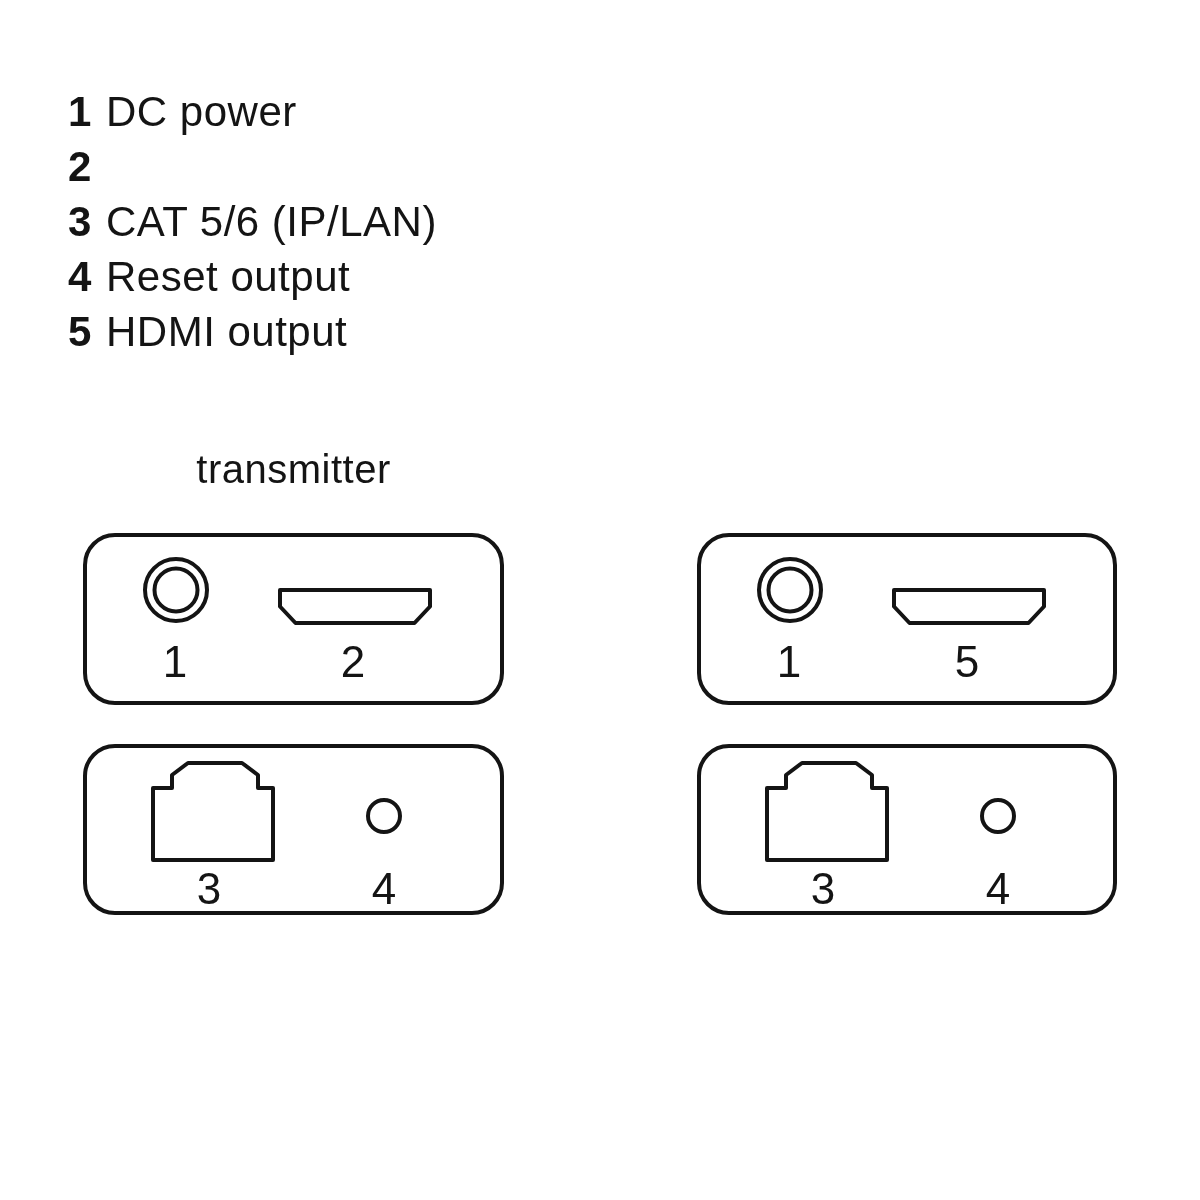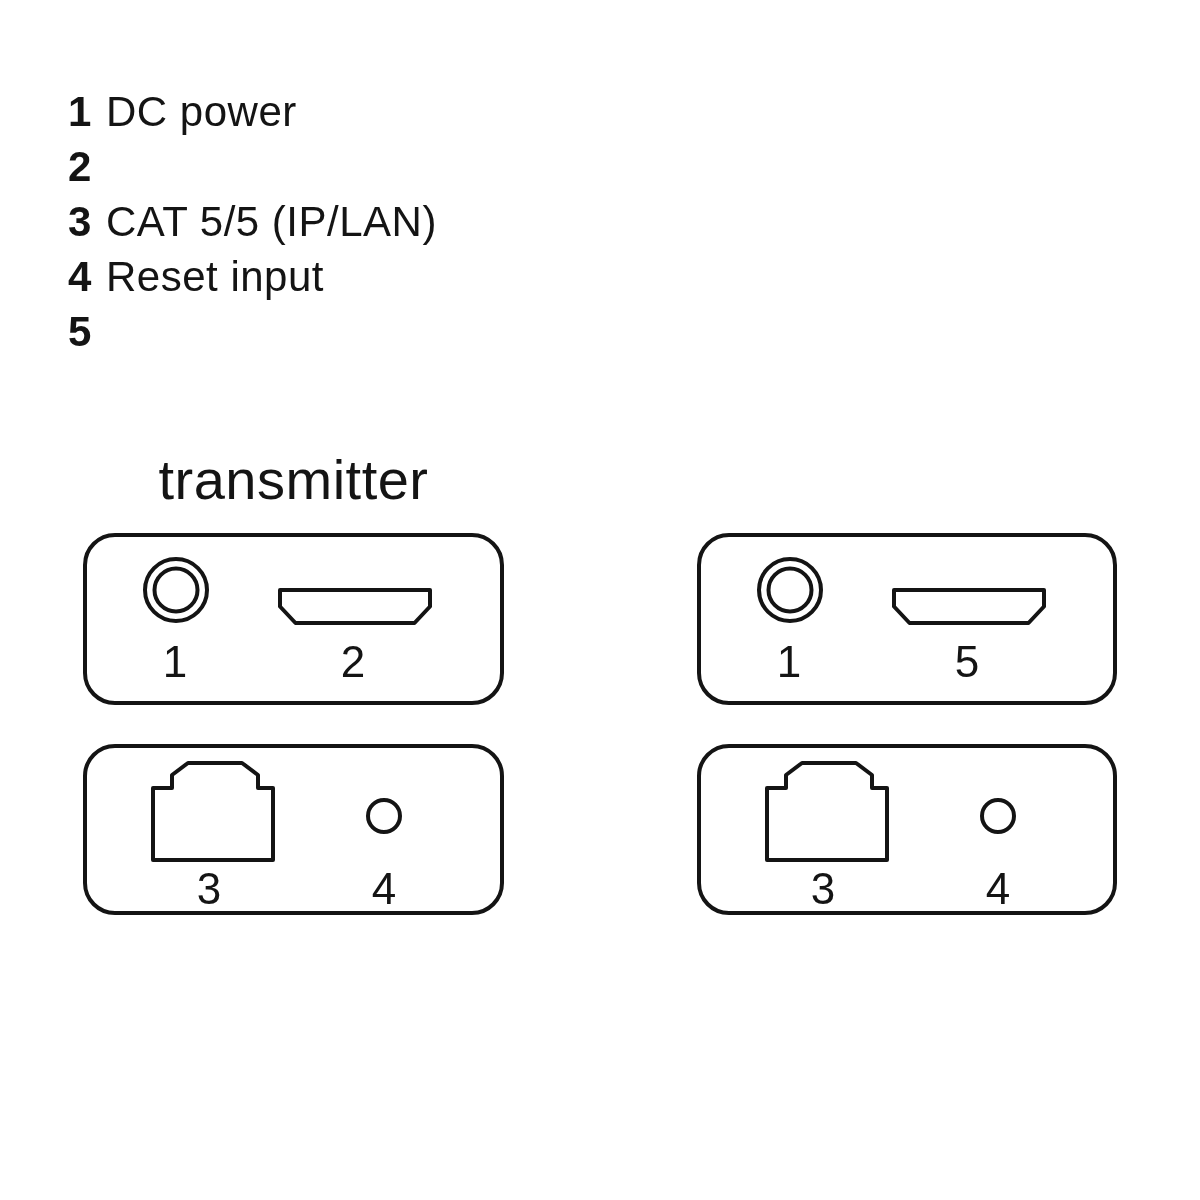--- a/index.html
+++ b/index.html
@@ -34,21 +34,21 @@
     width: 38px;
     font-weight: 700;
   }
   .legend-label {
     font-weight: 400;
   }
 
   
   .device-title {
     position: absolute;
-    font-size: 56px;
+    font-size: 40px;
     font-weight: 400;
     text-align: center;
     letter-spacing: 0.5px;
   }
   .t-title { left: 83px;  top: 447px; width: 421px; }
   .r-title { left: 697px; top: 441px; width: 420px; }
 
   
   .panel {
     position: absolute;
@@ -98,28 +98,29 @@
   <div class="legend">
     <div class="legend-row">
       <span class="legend-num">1</span>
       <span class="legend-label">DC power</span>
     </div>
     <div class="legend-row">
       <span class="legend-num">2</span>
     </div>
     <div class="legend-row">
       <span class="legend-num">3</span>
-      <span class="legend-label">CAT 5/5 (IP/LAN)</span>
+      <span class="legend-label">CAT 5/6 (IP/LAN)</span>
     </div>
     <div class="legend-row">
       <span class="legend-num">4</span>
-      <span class="legend-label">Reset input</span>
+      <span class="legend-label">Reset output</span>
     </div>
     <div class="legend-row">
       <span class="legend-num">5</span>
+      <span class="legend-label">HDMI output</span>
     </div>
   </div>
 
   <div class="device-title t-title">transmitter</div>
 
   <div class="panel t-top">
     <span class="icon dc-icon">
       <svg width="72" height="72" viewBox="0 0 72 72">
         <circle class="stroke" cx="36" cy="36" r="31"></circle>
         <circle class="stroke" cx="36" cy="36" r="21.5"></circle>

